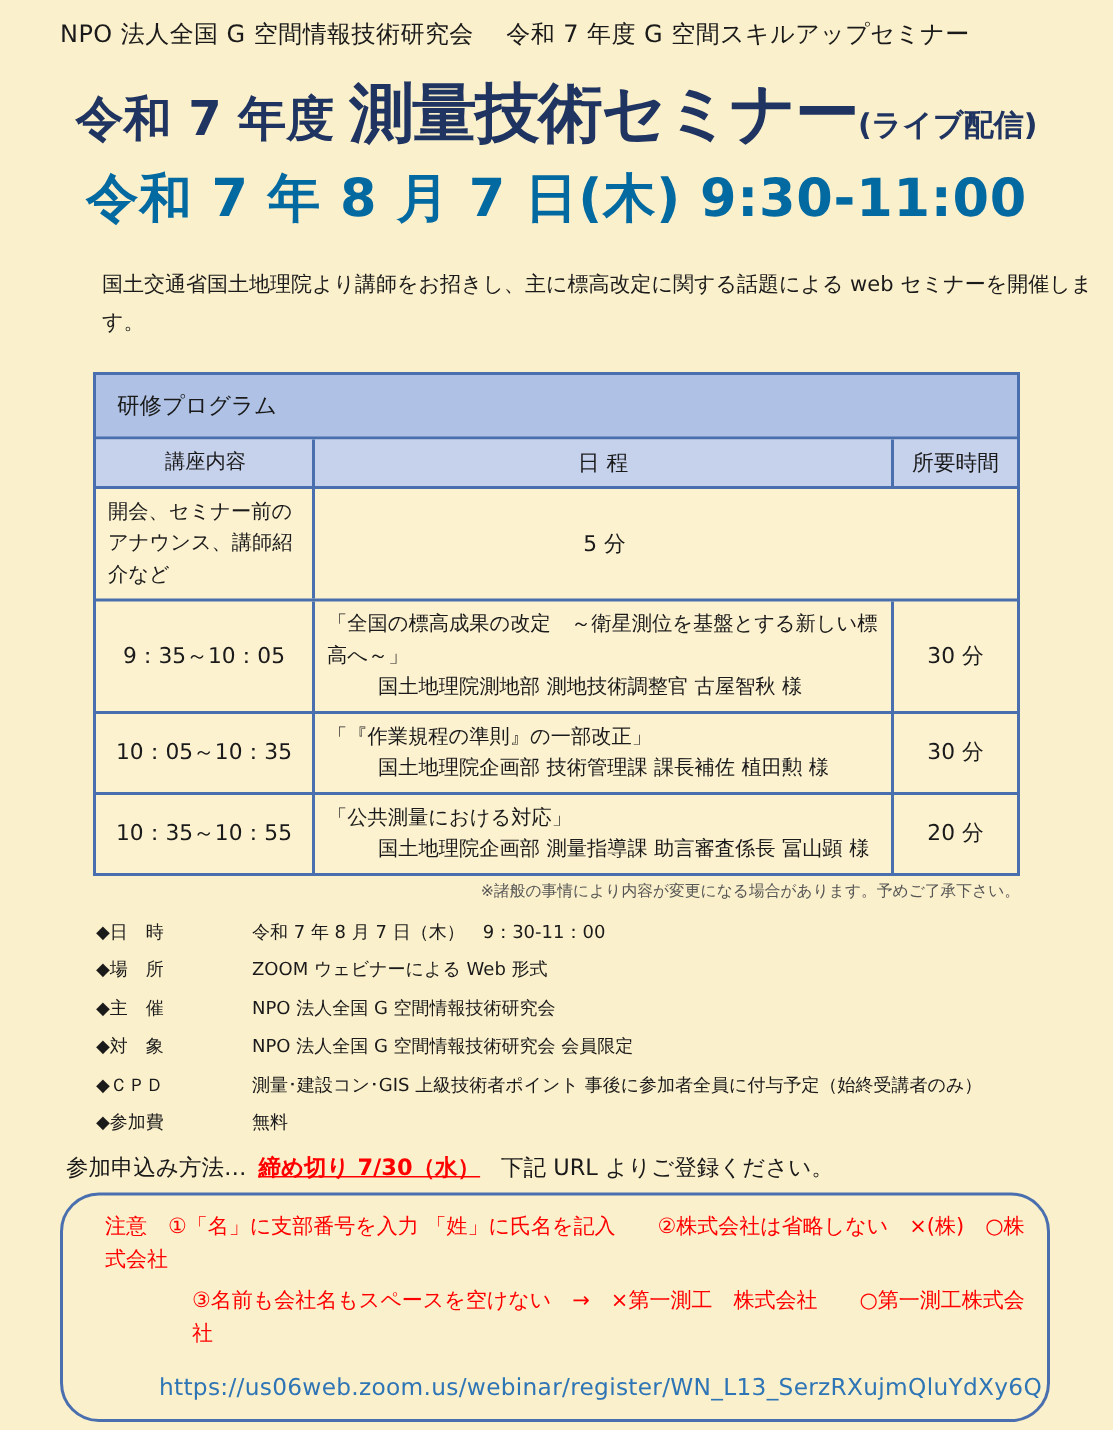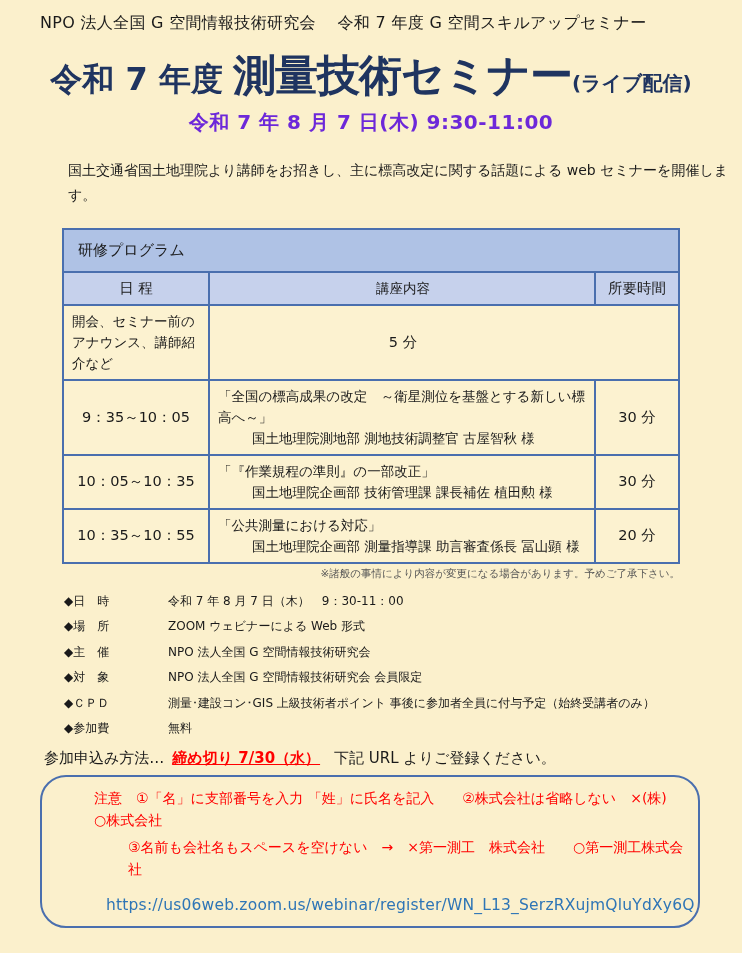--- a/index.html
+++ b/index.html
@@ -11,21 +11,21 @@
     overflow:hidden;
     position:relative;
   }
   .top-line { padding:13px 0 0 40px; font-size:16px; letter-spacing:.3px; }
 
   .title-row { text-align:center; margin-top:13px; color:#1F3460; white-space:nowrap; }
   .title-prefix { font-size:32px; font-weight:bold; vertical-align:baseline; }
   .title-main   { font-size:43px; font-weight:bold; letter-spacing:-1px; margin-left:10px; }
   .title-suffix { font-size:20px; font-weight:bold; }
 
-  .date-line { text-align:center; margin-top:4px; font-size:20px; font-weight:bold; color:#6d28d9; letter-spacing:.5px; }
+  .date-line { text-align:center; margin-top:4px; font-size:35px; font-weight:bold; color:#0369a1; letter-spacing:.5px; }
 
   .intro { margin:22px 0 0 68px; font-size:14px; line-height:1.8; }
 
   .program { width:618px; margin:20px 16px 0 62px; border:2px solid #4A6FAE; }
   .program .band {
     background:#AFC2E5; padding:11px 0 11px 14px; font-size:15px;
     border-bottom:2px solid #4A6FAE;
   }
   .grid-row { display:grid; grid-template-columns:146px 1fr 82px; }
   .head-row { background:#C6D1EC; }
@@ -50,21 +50,21 @@
 
   .apply-line { margin:12px 0 0 44px; font-size:15px; }
   .apply-deadline { color:#FF0000; font-weight:bold; text-decoration:underline; margin:0 14px 0 8px; }
 
   .notice-box {
     width:660px; margin:7px 0 0 40px;
     border:2px solid #4A6FAE; border-radius:26px;
     padding:10px 14px 10px 0;
   }
   .notice-line { color:#FF0000; font-size:14px; line-height:1.6; }
-  .notice-line.l1 { margin-left:52px; }
+  .notice-line.l1 { margin-left:28px; }
   .notice-line.l2 { margin-left:86px; margin-top:4px; }
   .notice-url-wrap { margin:14px 0 2px 64px; }
   .notice-url { color:#2E75B6; font-size:15.5px; text-decoration:none; letter-spacing:.2px; }
 </style>
 </head>
 <body>
 
 <div class="top-line">NPO 法人全国 G 空間情報技術研究会　 令和 7 年度 G 空間スキルアップセミナー</div>
 
 <div class="title-row">
@@ -74,22 +74,22 @@
 <div class="date-line">令和 7 年 8 月 7 日(木)  9:30-11:00</div>
 
 <div class="intro">
   <div>国土交通省国土地理院より講師をお招きし、主に標高改定に関する話題による web セミナーを開催します。</div>
 </div>
 
 <div class="program">
   <div class="band">研修プログラム</div>
 
   <div class="grid-row head-row">
+    <div class="cell center c-content">講座内容</div>
     <div class="cell center c-time">日 程</div>
-    <div class="cell center c-content">講座内容</div>
     <div class="cell center c-dur">所要時間</div>
   </div>
 
   <div class="grid-row body-row row-h1">
     <div class="cell c-content">
       <div>開会、セミナー前のアナウンス、講師紹介など</div>
 
     </div>
     <div class="cell center c-dur">5 分</div>
   </div>

